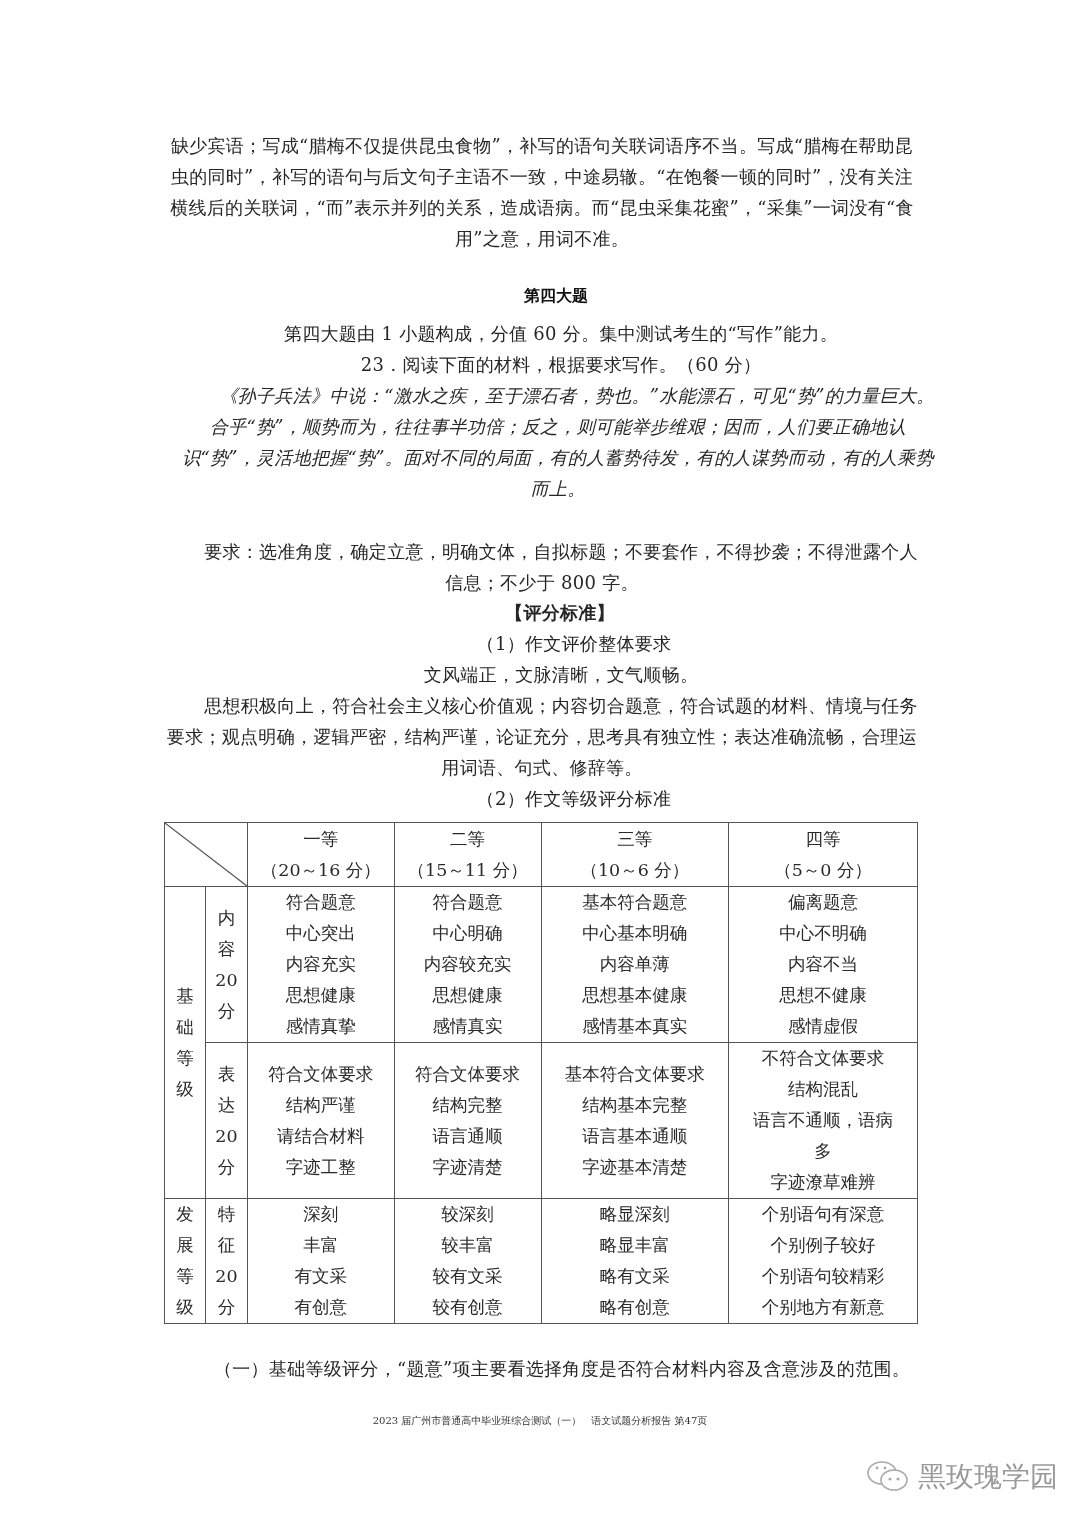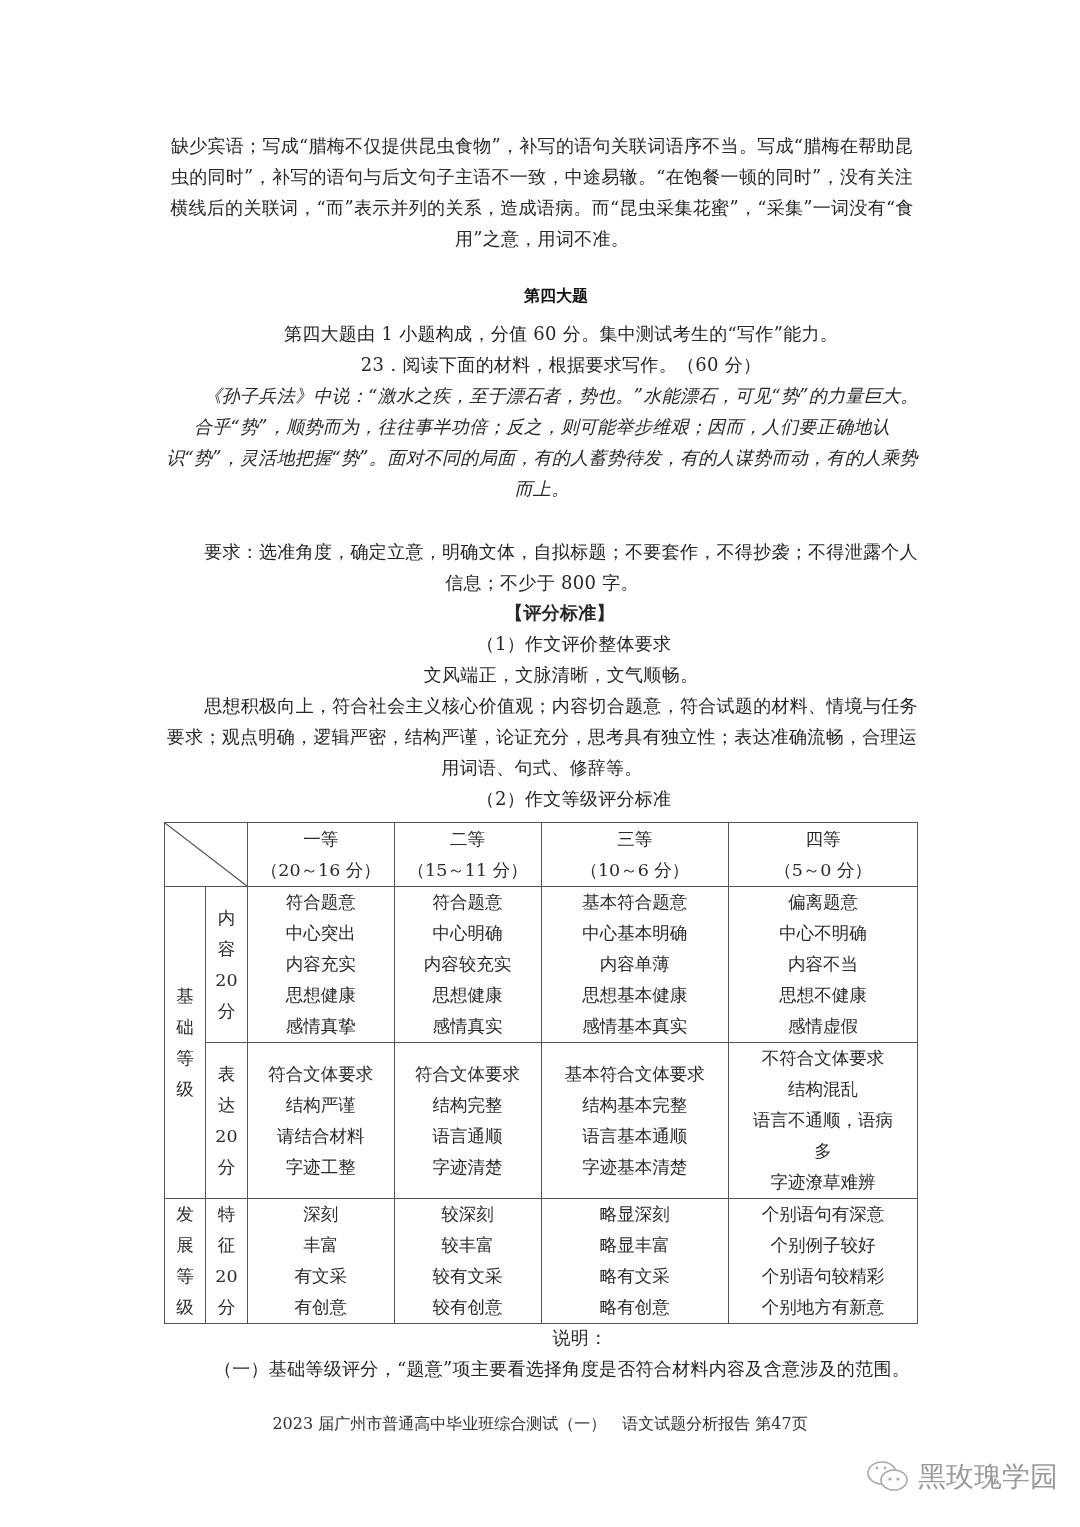--- a/index.html
+++ b/index.html
@@ -12,36 +12,36 @@
   .kai { font-family:"DejaVu Serif","Liberation Serif",serif; font-style:italic; }
   .bold { font-family:"DejaVu Sans","Liberation Sans",sans-serif; font-weight:bold; }
 
   table.grid { position:absolute; left:164px; top:822px; width:754px; border-collapse:collapse; font-size:17.5px; color:#2a2a2a;padding-left:11px; }
   table.grid td { border:1.5px solid #555; text-align:center; vertical-align:middle; padding:0; line-height:31px; }
   td.diag { position:relative; }
   td.diag svg { position:absolute; left:0; top:0; width:100%; height:100%; }
   .vert span { display:block; line-height:31px; }
   .cell-lines span { display:block; }
 
-  .footer { position:absolute; left:0; width:1080px; top:1414px; text-align:center; font-size:16px; color:#333; }
+  .footer { position:absolute; left:0; width:1080px; top:1414px; text-align:center; font-size:10px; color:#333; }
   .wm { position:absolute; left:866px; top:1458px; display:flex; align-items:center; color:#9a9a9a; font-family:"DejaVu Sans","Liberation Sans",sans-serif; font-size:28px; }
   .wm .bubble { width:44px; height:36px; margin-right:8px; }
 </style>
 </head>
 <body>
 
 <div class="page">
 
   <div class="p" style="top:130px;">缺少宾语；写成“腊梅不仅提供昆虫食物”，补写的语句关联词语序不当。写成“腊梅在帮助昆虫的同时”，补写的语句与后文句子主语不一致，中途易辙。“在饱餐一顿的同时”，没有关注横线后的关联词，“而”表示并列的关系，造成语病。而“昆虫采集花蜜”，“采集”一词没有“食用”之意，用词不准。</div>
 
   <div class="title">第四大题</div>
 
   <div class="p indent" style="top:318px;">第四大题由 1 小题构成，分值 60 分。集中测试考生的“写作”能力。</div>
   <div class="p indent" style="top:349px;">23．阅读下面的材料，根据要求写作。（60 分）</div>
-  <div class="p indent kai" style="top:380px;">《孙子兵法》中说：“激水之疾，至于漂石者，势也。”水能漂石，可见“势”的力量巨大。合乎“势”，顺势而为，往往事半功倍；反之，则可能举步维艰；因而，人们要正确地认识“势”，灵活地把握“势”。面对不同的局面，有的人蓄势待发，有的人谋势而动，有的人乘势而上。</div>
+  <div class="p indent kai" style="top:380px;margin-left:16px;">《孙子兵法》中说：“激水之疾，至于漂石者，势也。”水能漂石，可见“势”的力量巨大。合乎“势”，顺势而为，往往事半功倍；反之，则可能举步维艰；因而，人们要正确地认识“势”，灵活地把握“势”。面对不同的局面，有的人蓄势待发，有的人谋势而动，有的人乘势而上。</div>
   <div class="p indent" style="top:536px;">要求：选准角度，确定立意，明确文体，自拟标题；不要套作，不得抄袭；不得泄露个人信息；不少于 800 字。</div>
   <div class="p bold" style="top:597px; left:182px;">【评分标准】</div>
   <div class="p" style="top:628px; left:196px;">（1）作文评价整体要求</div>
   <div class="p indent" style="top:659px;">文风端正，文脉清晰，文气顺畅。</div>
   <div class="p indent" style="top:690px;">思想积极向上，符合社会主义核心价值观；内容切合题意，符合试题的材料、情境与任务要求；观点明确，逻辑严密，结构严谨，论证充分，思考具有独立性；表达准确流畅，合理运用词语、句式、修辞等。</div>
   <div class="p" style="top:783px; left:196px;">（2）作文等级评分标准</div>
 
   <table class="grid">
     <colgroup>
       <col style="width:41px">
@@ -187,21 +187,20 @@
       <td class="cell-lines">
             <span>个别语句有深意</span>
             <span>个别例子较好</span>
             <span>个别语句较精彩</span>
             <span>个别地方有新意</span>
           </td>
     </tr>
   </tbody>
     </table>
 
-  <div class="p" style="top:1322px; left:202px;">说明：</div>
   <div class="p" style="top:1353px; left:202px; width:720px;">（一）基础等级评分，“题意”项主要看选择角度是否符合材料内容及含意涉及的范围。</div>
 
   <div class="footer">2023 届广州市普通高中毕业班综合测试（一）　语文试题分析报告  第47页</div>
 
   <div class="wm">
     <svg class="bubble" viewBox="0 0 44 36">
       <ellipse cx="16" cy="14" rx="14" ry="11" fill="none" stroke="#aaa" stroke-width="1.6"></ellipse>
       <ellipse cx="28" cy="21" rx="13" ry="10" fill="#fff" stroke="#aaa" stroke-width="1.6"></ellipse>
       <circle cx="24" cy="20" r="1.6" fill="#aaa"></circle>
         <circle cx="32" cy="20" r="1.6" fill="#aaa"></circle>

